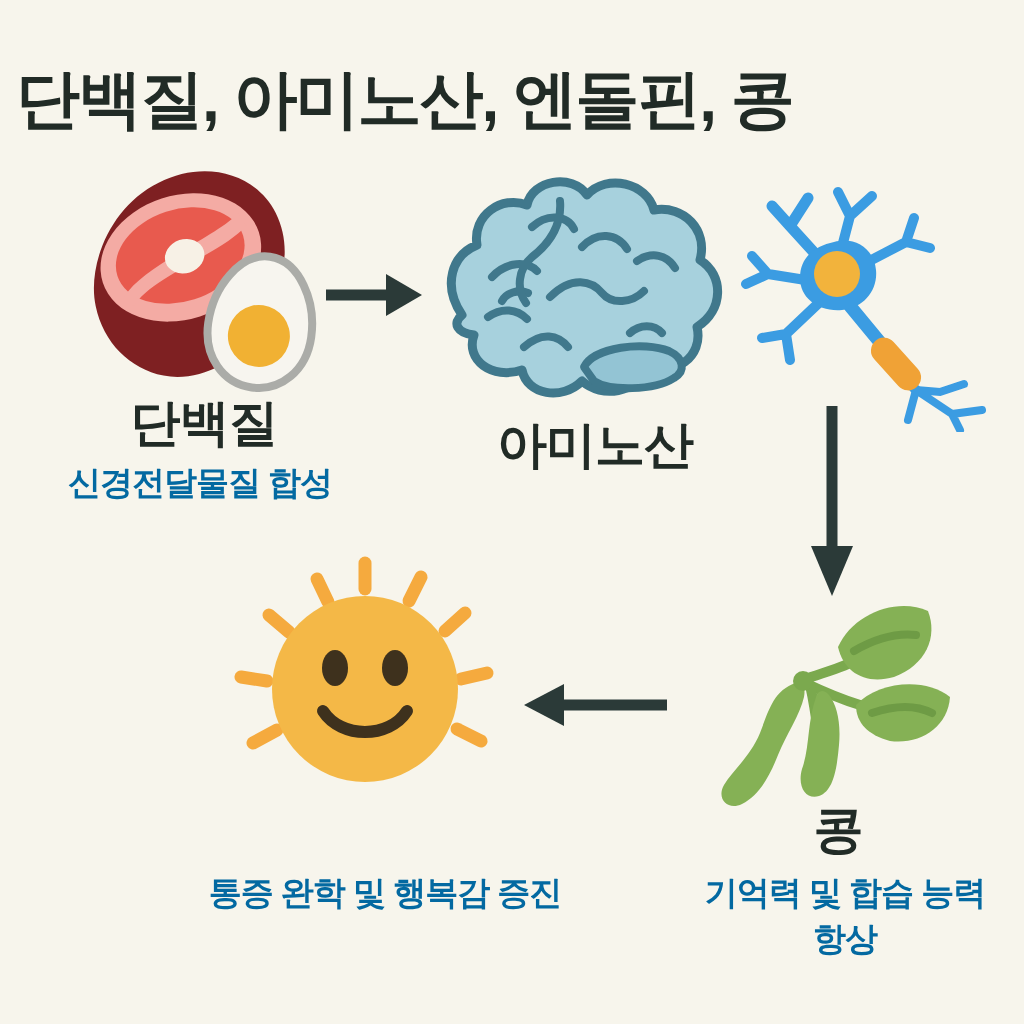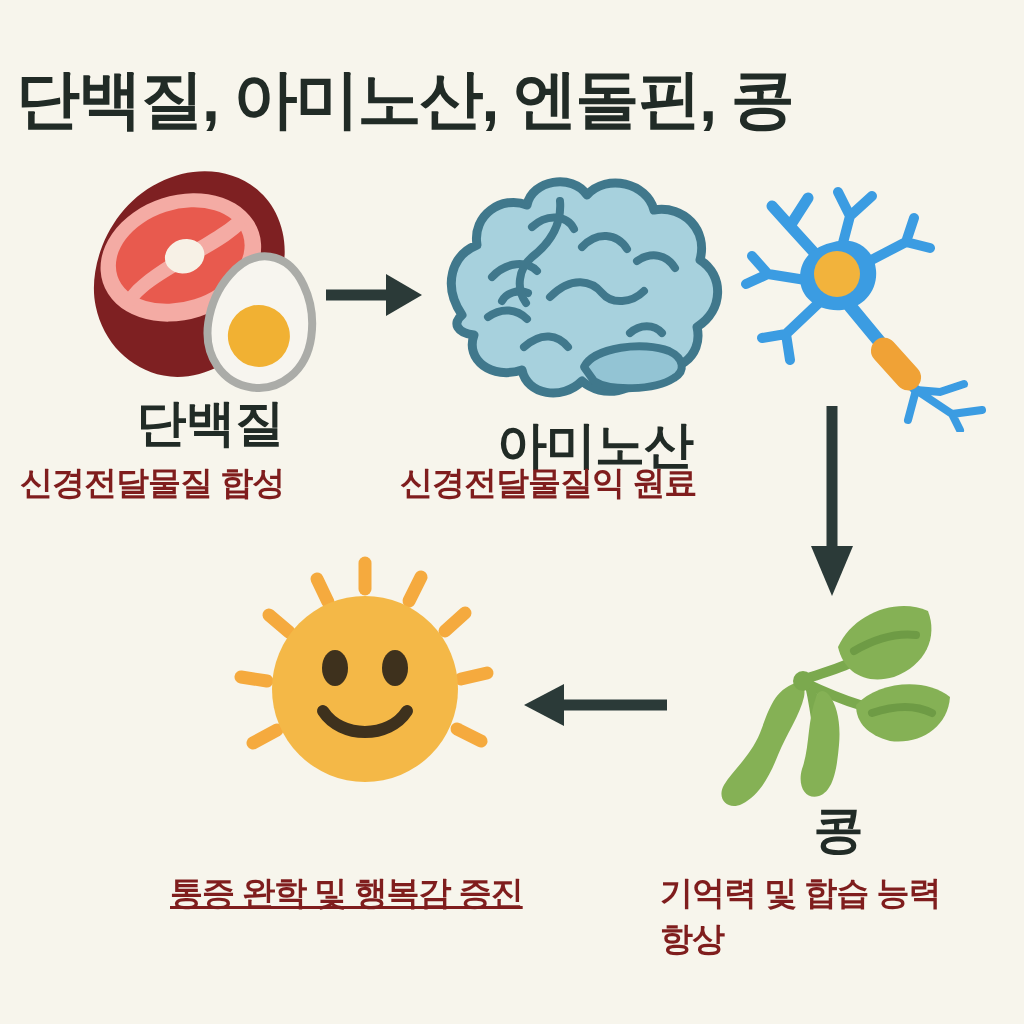--- a/index.html
+++ b/index.html
@@ -27,33 +27,34 @@
   .node-label{
     position:absolute;
     text-align:center;
     font-size:50px;
     font-weight:900;
     letter-spacing:-1px;
     color:#212b26;
   }
   .node-desc{
     position:absolute;
+    text-align:center;
     font-size:33px;
     font-weight:600;
     letter-spacing:-1px;
-    color:#7f1d1d;
+    color:#0369a1;
     line-height:1.38;
   }
   .icon{position:absolute;}
-  .label-protein{left:50px;width:320px;top:390px;}
+  .label-protein{left:44px;width:320px;top:390px;}
   .desc-protein{left:20px;width:360px;top:460px;}
   .label-amino{left:420px;width:350px;top:412px;}
   .desc-amino{left:400px;width:400px;top:460px;}
   .label-endorphin{left:225px;width:280px;top:797px;}
-  .desc-endorphin{left:170px;width:430px;top:870px;text-decoration:underline;}
+  .desc-endorphin{left:170px;width:430px;top:870px;}
   .label-bean{left:738px;width:200px;top:797px;}
   .desc-bean{left:660px;width:370px;top:870px;}
 </style>
 </head>
 <body>
 
 <div class="canvas">
 
   <div class="title">단백질, 아미노산, 엔돌핀, 콩</div>
 
@@ -161,23 +162,20 @@
              C153,138 149,120 141,110 C136,104 130,105 128,112 Z" fill="#85b155"></path>
     <circle cx="115" cy="96" r="10" fill="#7ba94e"></circle>
   </svg>
 
   <div class="node-label label-protein">단백질</div>
   <div class="node-desc desc-protein">
     <div>신경전달물질 합성</div>
   </div>
 
   <div class="node-label label-amino">아미노산</div>
-  <div class="node-desc desc-amino">
-    <div>신경전달물질익 원료</div>
-  </div>
 
   <div class="node-desc desc-endorphin">
     <div>통증 완학 및 행복감 증진</div>
   </div>
 
   <div class="node-label label-bean">콩</div>
   <div class="node-desc desc-bean">
     <div>기억력 및 합습 능력</div>
     <div>항상</div>
   </div>

